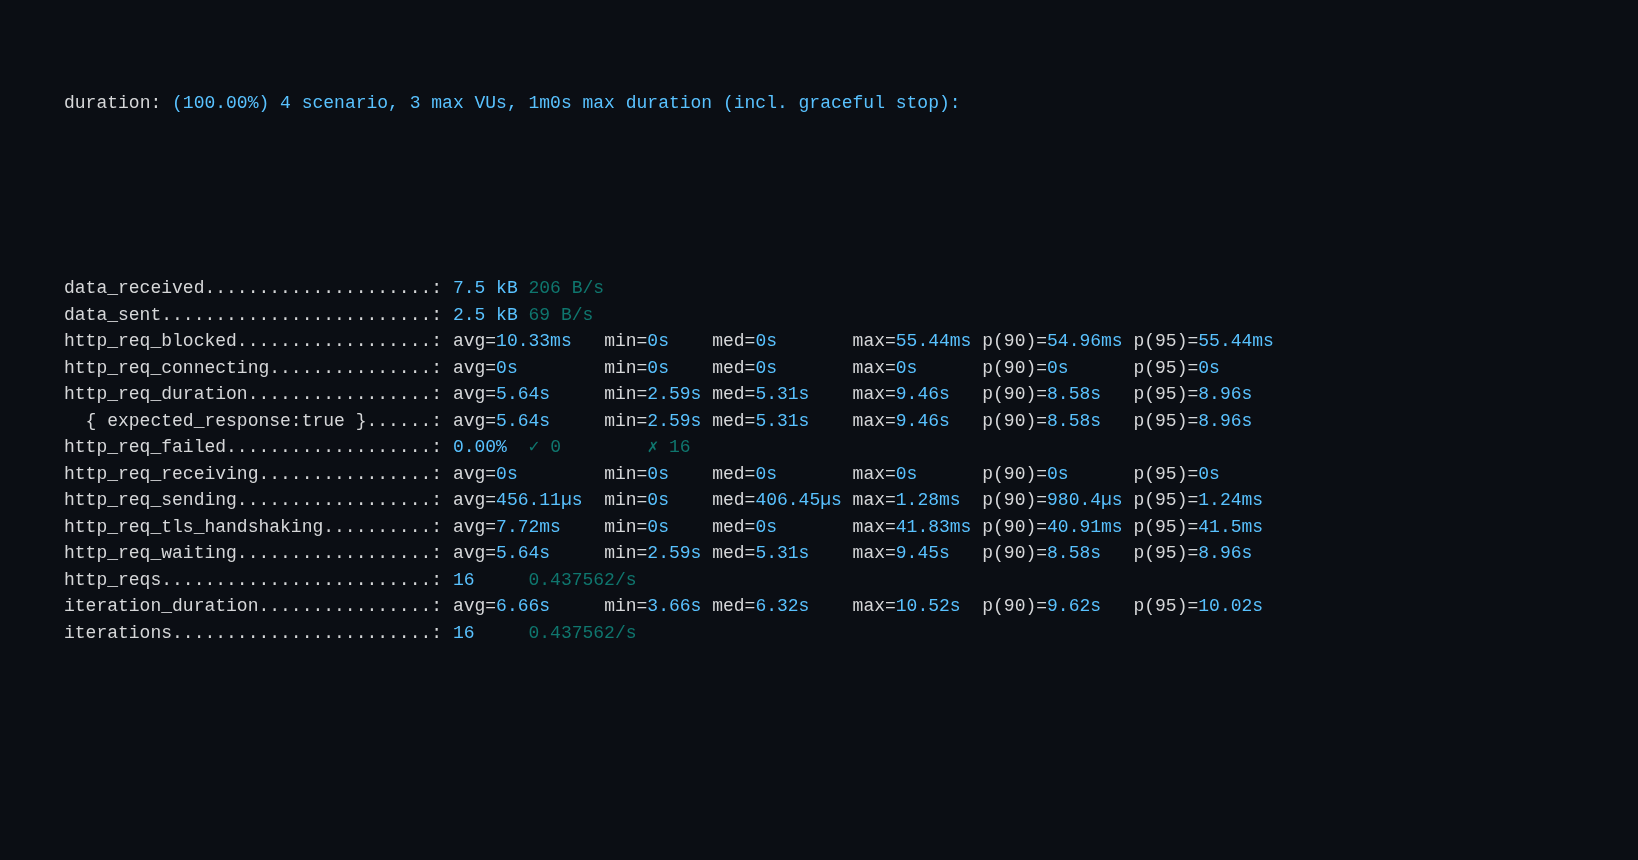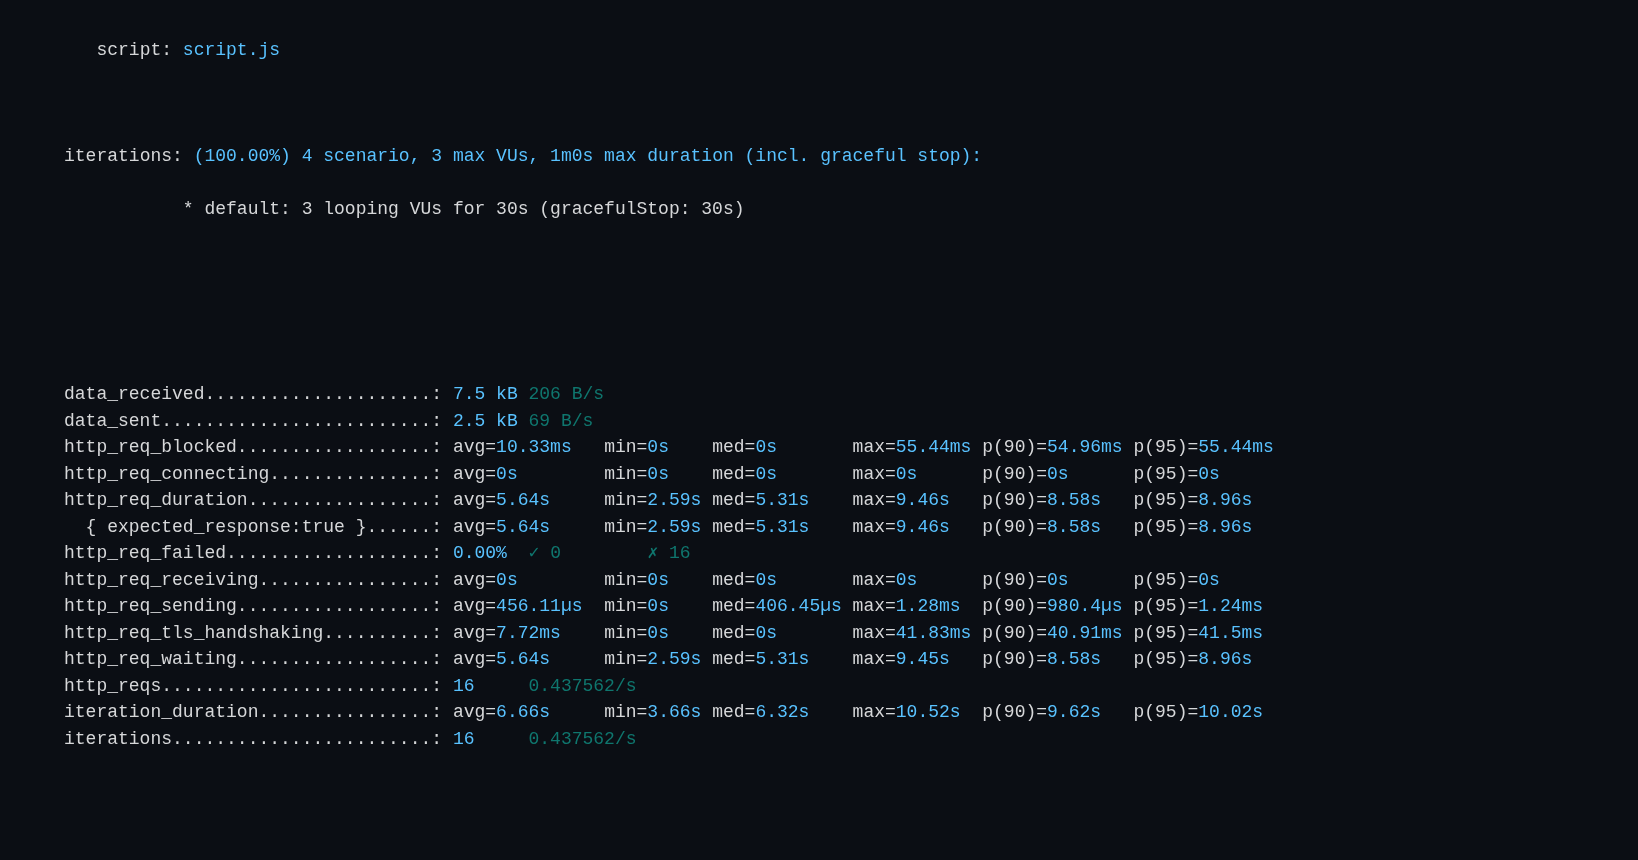--- a/index.html
+++ b/index.html
@@ -20,24 +20,22 @@
   }
   .dim   { color: #0f766e; }      
   .cyan  { color: #59c2ff; }      
   .label { color: #d6d7d9; }      
   .row span { white-space: pre; }
 </style>
 </head>
 <body>
 
 <div class="term">
-<div class="row"><span>        </span><span class="label">script: </span><span class="cyan">script.js</span></div>
 <div class="row">&nbsp;</div>
-<div class="row"><span>     </span><span class="label">iterations: </span><span class="cyan">(100.00%) 4 scenario, 3 max VUs, 1m0s max duration (incl. graceful stop):</span></div>
-<div class="row"><span>     </span><span class="label">           * default: </span><span class="label">3 looping VUs for 30s (gracefulStop: 30s)</span></div>
+<div class="row"><span>     </span><span class="label">duration: </span><span class="cyan">(100.00%) 4 scenario, 3 max VUs, 1m0s max duration (incl. graceful stop):</span></div>
 <div class="row">&nbsp;</div>
 <div class="row">&nbsp;</div>
 
 <div id="metrics"><div class="row"><span class="label">     data_received.....................: </span><span class="cyan">7.5 kB </span><span class="dim">206 B/s</span></div><div class="row"><span class="label">     data_sent.........................: </span><span class="cyan">2.5 kB </span><span class="dim">69 B/s</span></div><div class="row"><span class="label">     http_req_blocked..................: </span><span class="label">avg=</span><span class="cyan">10.33ms   </span><span class="label">min=</span><span class="cyan">0s    </span><span class="label">med=</span><span class="cyan">0s       </span><span class="label">max=</span><span class="cyan">55.44ms </span><span class="label">p(90)=</span><span class="cyan">54.96ms </span><span class="label">p(95)=</span><span class="cyan">55.44ms</span></div><div class="row"><span class="label">     http_req_connecting...............: </span><span class="label">avg=</span><span class="cyan">0s        </span><span class="label">min=</span><span class="cyan">0s    </span><span class="label">med=</span><span class="cyan">0s       </span><span class="label">max=</span><span class="cyan">0s      </span><span class="label">p(90)=</span><span class="cyan">0s      </span><span class="label">p(95)=</span><span class="cyan">0s</span></div><div class="row"><span class="label">     http_req_duration.................: </span><span class="label">avg=</span><span class="cyan">5.64s     </span><span class="label">min=</span><span class="cyan">2.59s </span><span class="label">med=</span><span class="cyan">5.31s    </span><span class="label">max=</span><span class="cyan">9.46s   </span><span class="label">p(90)=</span><span class="cyan">8.58s   </span><span class="label">p(95)=</span><span class="cyan">8.96s</span></div><div class="row"><span class="label">       { expected_response:true }......: </span><span class="label">avg=</span><span class="cyan">5.64s     </span><span class="label">min=</span><span class="cyan">2.59s </span><span class="label">med=</span><span class="cyan">5.31s    </span><span class="label">max=</span><span class="cyan">9.46s   </span><span class="label">p(90)=</span><span class="cyan">8.58s   </span><span class="label">p(95)=</span><span class="cyan">8.96s</span></div><div class="row"><span class="label">     http_req_failed...................: </span><span class="cyan">0.00%  </span><span class="dim">✓ 0</span><span class="dim">        </span><span class="dim">✗ 16</span></div><div class="row"><span class="label">     http_req_receiving................: </span><span class="label">avg=</span><span class="cyan">0s        </span><span class="label">min=</span><span class="cyan">0s    </span><span class="label">med=</span><span class="cyan">0s       </span><span class="label">max=</span><span class="cyan">0s      </span><span class="label">p(90)=</span><span class="cyan">0s      </span><span class="label">p(95)=</span><span class="cyan">0s</span></div><div class="row"><span class="label">     http_req_sending..................: </span><span class="label">avg=</span><span class="cyan">456.11µs  </span><span class="label">min=</span><span class="cyan">0s    </span><span class="label">med=</span><span class="cyan">406.45µs </span><span class="label">max=</span><span class="cyan">1.28ms  </span><span class="label">p(90)=</span><span class="cyan">980.4µs </span><span class="label">p(95)=</span><span class="cyan">1.24ms</span></div><div class="row"><span class="label">     http_req_tls_handshaking..........: </span><span class="label">avg=</span><span class="cyan">7.72ms    </span><span class="label">min=</span><span class="cyan">0s    </span><span class="label">med=</span><span class="cyan">0s       </span><span class="label">max=</span><span class="cyan">41.83ms </span><span class="label">p(90)=</span><span class="cyan">40.91ms </span><span class="label">p(95)=</span><span class="cyan">41.5ms</span></div><div class="row"><span class="label">     http_req_waiting..................: </span><span class="label">avg=</span><span class="cyan">5.64s     </span><span class="label">min=</span><span class="cyan">2.59s </span><span class="label">med=</span><span class="cyan">5.31s    </span><span class="label">max=</span><span class="cyan">9.45s   </span><span class="label">p(90)=</span><span class="cyan">8.58s   </span><span class="label">p(95)=</span><span class="cyan">8.96s</span></div><div class="row"><span class="label">     http_reqs.........................: </span><span class="cyan">16     </span><span class="dim">0.437562/s</span></div><div class="row"><span class="label">     iteration_duration................: </span><span class="label">avg=</span><span class="cyan">6.66s     </span><span class="label">min=</span><span class="cyan">3.66s </span><span class="label">med=</span><span class="cyan">6.32s    </span><span class="label">max=</span><span class="cyan">10.52s  </span><span class="label">p(90)=</span><span class="cyan">9.62s   </span><span class="label">p(95)=</span><span class="cyan">10.02s</span></div><div class="row"><span class="label">     iterations........................: </span><span class="cyan">16     </span><span class="dim">0.437562/s</span></div><div class="row"></div></div>
 
 
 
 
 
 </div>

